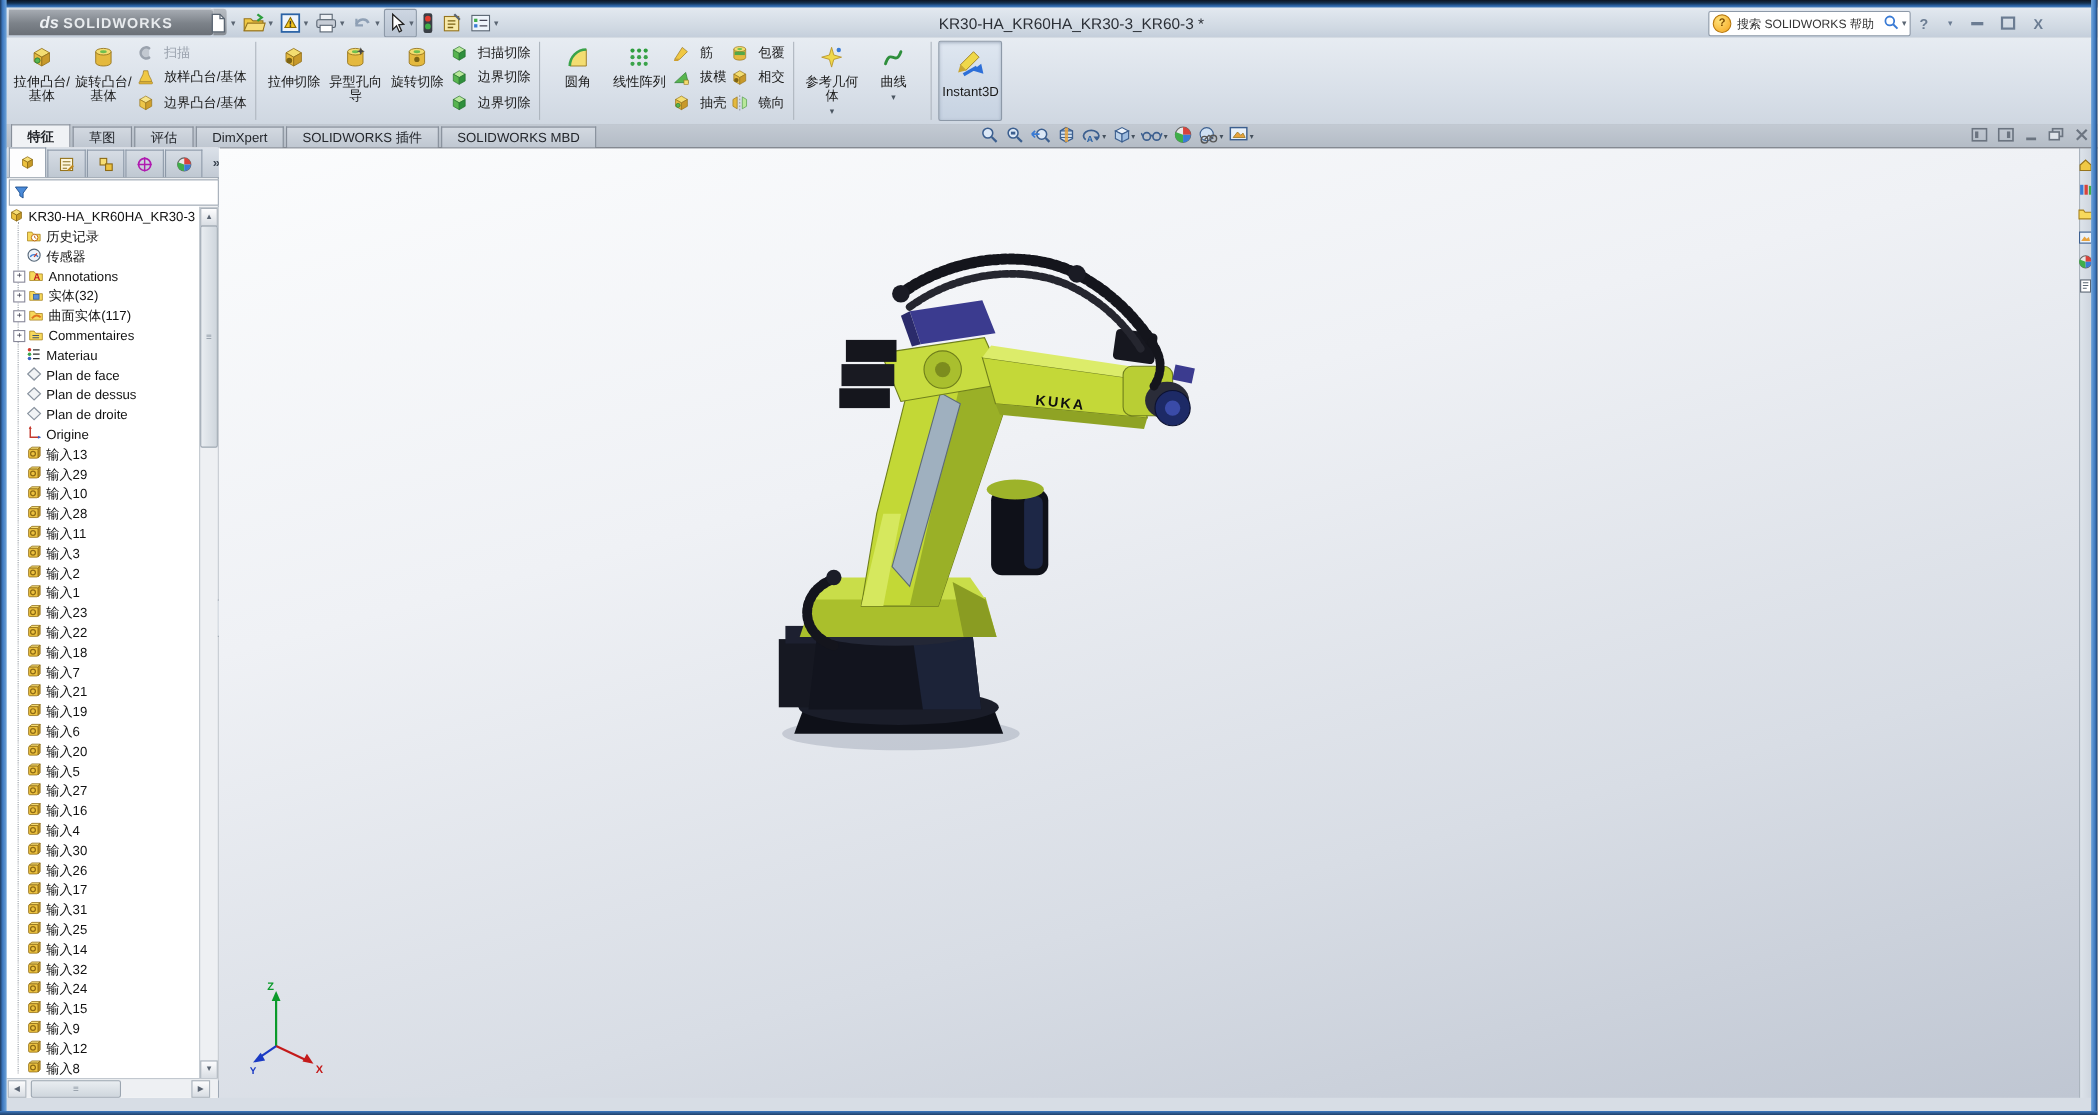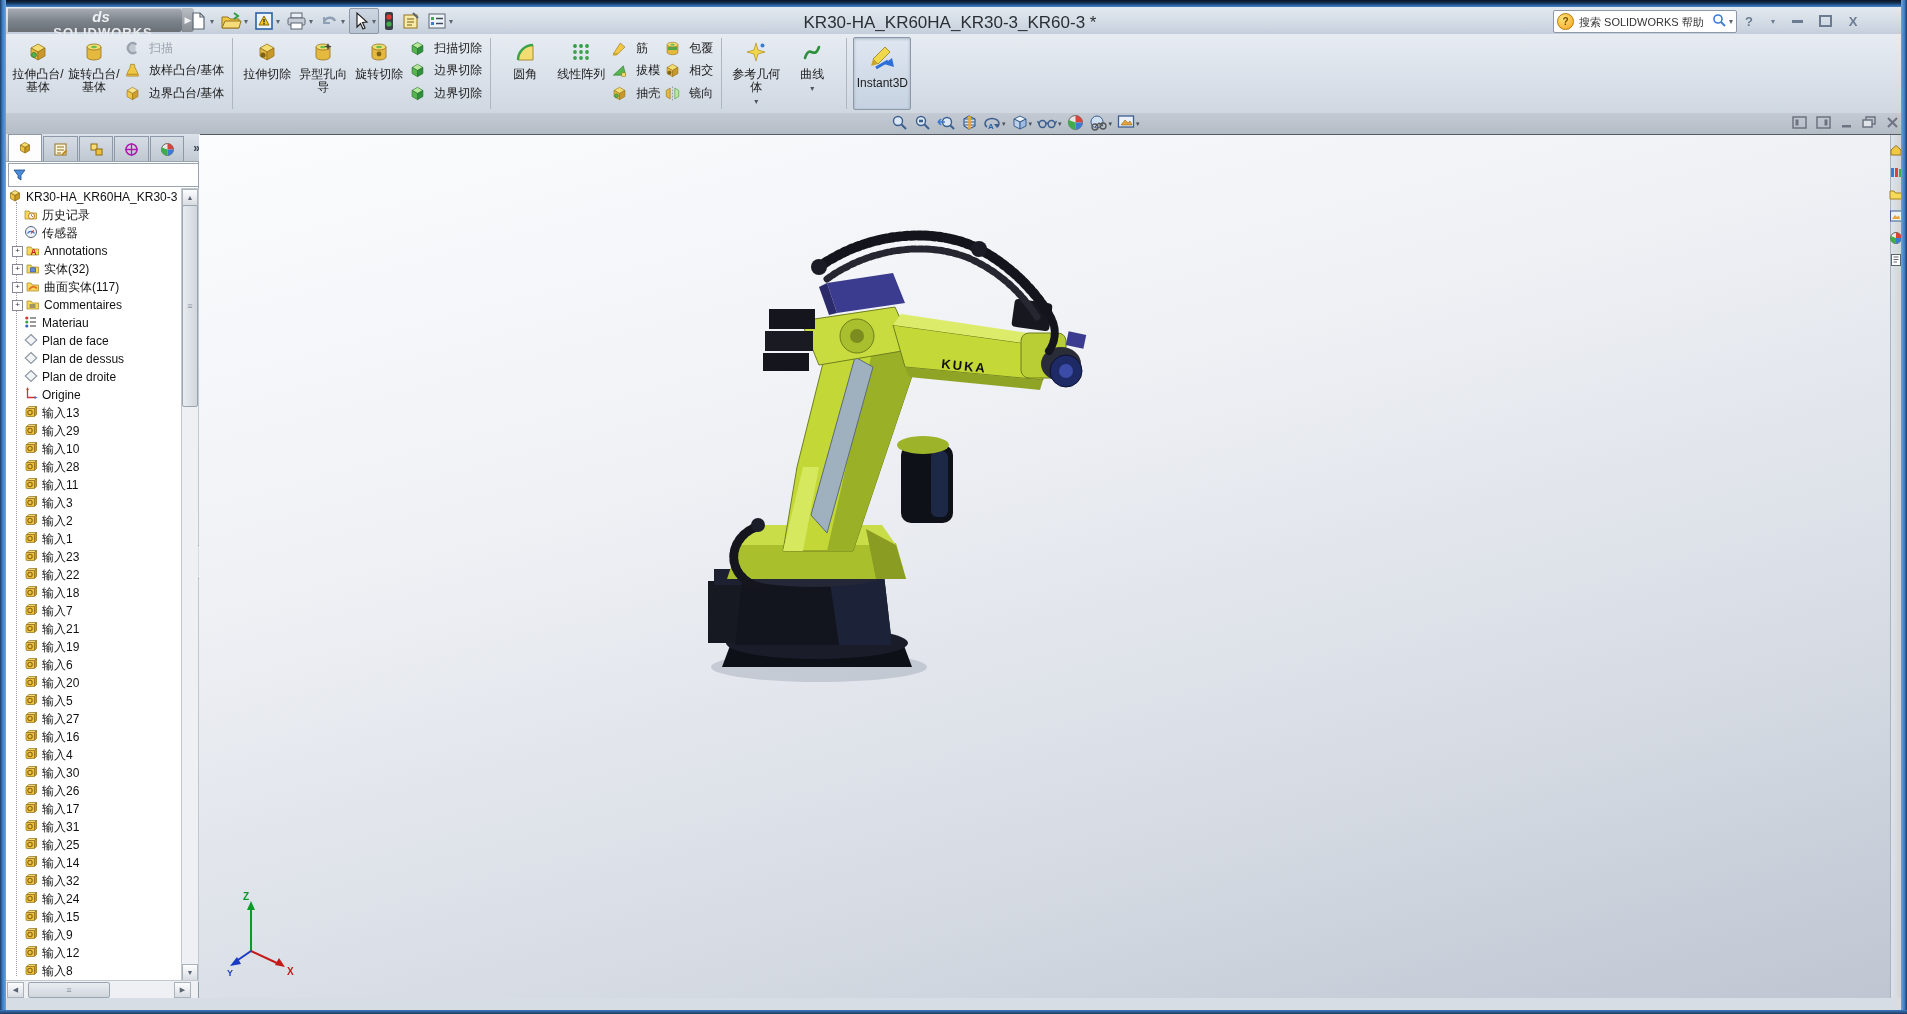--- a/index.html
+++ b/index.html
@@ -7,30 +7,30 @@
        font-family:"Liberation Sans","DejaVu Sans",sans-serif;font-size:12px;color:#1a1a1a;
        background:#d7dde5;user-select:none;}
   .abs{position:absolute;}
   
   .edge-l{left:0;top:0;width:6px;height:1014px;background:linear-gradient(90deg,#1d3a5f,#3e79c0 40%,#6ea3d8);}
   .edge-r{left:1901px;top:0;width:6px;height:1014px;background:linear-gradient(90deg,#6ea3d8,#3e79c0 60%,#1d3a5f);}
   .edge-b{left:0;top:1010px;width:1907px;height:4px;background:linear-gradient(#3e79c0,#1d3a5f);}
   
   #tbtop{left:0;top:0;width:1907px;height:7px;background:linear-gradient(#0b1422 0%,#13304f 40%,#2a62a6 75%,#4e86c2 100%);}
   #titlebar{left:0;top:7px;width:1907px;height:27px;background:linear-gradient(#e3e9f0,#cfd8e2 70%,#c4cedb);border-bottom:1px solid #aab4c0;}
-  #brand{left:8px;top:1px;width:158px;height:24px;background:linear-gradient(#a9aeb5,#7c8289 55%,#6b7077);border-radius:0 3px 3px 0;display:flex;align-items:center;padding-left:16px;box-shadow:inset 0 1px 0 #c6cad0;flex-direction:column;}
+  #brand{left:8px;top:1px;width:158px;height:24px;background:linear-gradient(#a9aeb5,#7c8289 55%,#6b7077);border-radius:0 3px 3px 0;display:flex;align-items:center;padding-left:28px;box-shadow:inset 0 1px 0 #c6cad0;}
   .logo-mark{font-weight:bold;font-style:italic;font-size:15px;color:#eef1f4;margin-right:4px;}
   .logo-text{font-weight:bold;font-size:13px;letter-spacing:1px;color:#e8ebee;}
   .logo-chevron{position:absolute;right:-12px;top:0;width:12px;height:24px;background:linear-gradient(#b9bec4,#868b92);border-radius:0 3px 3px 0;display:flex;align-items:center;justify-content:center;color:#f0f2f4;font-size:9px;}
   #menu-icons{left:186px;top:1px;height:26px;display:flex;align-items:center;gap:2px;}
   .mtbtn{display:flex;align-items:center;height:24px;padding:0 2px;border-radius:2px;}
   .mtbtn.pressed{border:1px solid #8d99a8;background:linear-gradient(#cdd6e2,#b9c4d2);}
   .mtbtn svg{display:block;}
   .mcaret{font-size:8px;color:#5a6572;margin-left:2px;}
-  #doc-title{left:600px;top:6px;width:700px;text-align:center;font-size:17px;color:#2b2f36;}
+  #doc-title{left:624px;top:6px;width:700px;text-align:center;font-size:14px;color:#2b2f36;}
   #search{left:1553px;top:3px;width:176px;height:21px;background:#fff;border:1px solid #8d99a8;border-radius:2px;display:flex;align-items:center;padding:0 3px;}
   .help-bubble{width:15px;height:15px;border-radius:50%;background:radial-gradient(circle at 35% 30%,#ffe27a,#f5a61f);border:1px solid #b87708;color:#7a4a00;font-size:10px;font-weight:bold;display:flex;align-items:center;justify-content:center;margin-right:3px;}
   #search input{flex:1;border:0;outline:0;font-size:11px;color:#444;background:transparent;font-family:inherit;min-width:10px;}
   #search input::placeholder{color:#333;}
   .scaret{font-size:8px;color:#5a6572;margin-left:2px;}
   #winbtns{left:1738px;top:3px;height:22px;display:flex;align-items:center;gap:6px;color:#6b7c92;}
   .wb{font-size:13px;font-weight:bold;display:flex;align-items:center;justify-content:center;width:22px;height:18px;}
   .wb.small{width:14px;font-size:8px;}
   .wb .bar{width:11px;height:3px;background:#6b7c92;}
   .wb .sq{width:9px;height:8px;border:2px solid #6b7c92;}
@@ -418,20 +418,28 @@
               <polygon points="6,17 11,22 4,24" fill="#caa52e"></polygon>
               <path d="M9,26 L21,19" stroke="#2d6fd8" stroke-width="3"></path>
               <polygon points="25,16 27,25 17,22" fill="#2d6fd8"></polygon>
             </svg></span>
           <div class="rlabel">Instant3D</div>
         </div>
       </div>
     </div>
 
   <div id="tabstrip" class="abs">
+    <div id="cmdtabs" class="abs">
+        <div class="ctab active">特征</div>
+        <div class="ctab">草图</div>
+        <div class="ctab">评估</div>
+        <div class="ctab">DimXpert</div>
+        <div class="ctab">SOLIDWORKS 插件</div>
+        <div class="ctab">SOLIDWORKS MBD</div>
+      </div>
     <div id="headsup" class="abs">
         <div class="hbtn">
           <span><svg width="18" height="17" viewBox="0 0 18 17">
               <circle cx="7" cy="7" r="4.5" fill="#dce8f6" stroke="#3c5f8f" stroke-width="1.4"></circle>
               <line x1="10.5" y1="10.5" x2="15" y2="15" stroke="#3c5f8f" stroke-width="2"></line>
             </svg></span>
         </div>
         <div class="hbtn">
           <span><svg width="18" height="17" viewBox="0 0 18 17">
               <circle cx="7" cy="7" r="4.5" fill="#dce8f6" stroke="#3c5f8f" stroke-width="1.4"></circle>

